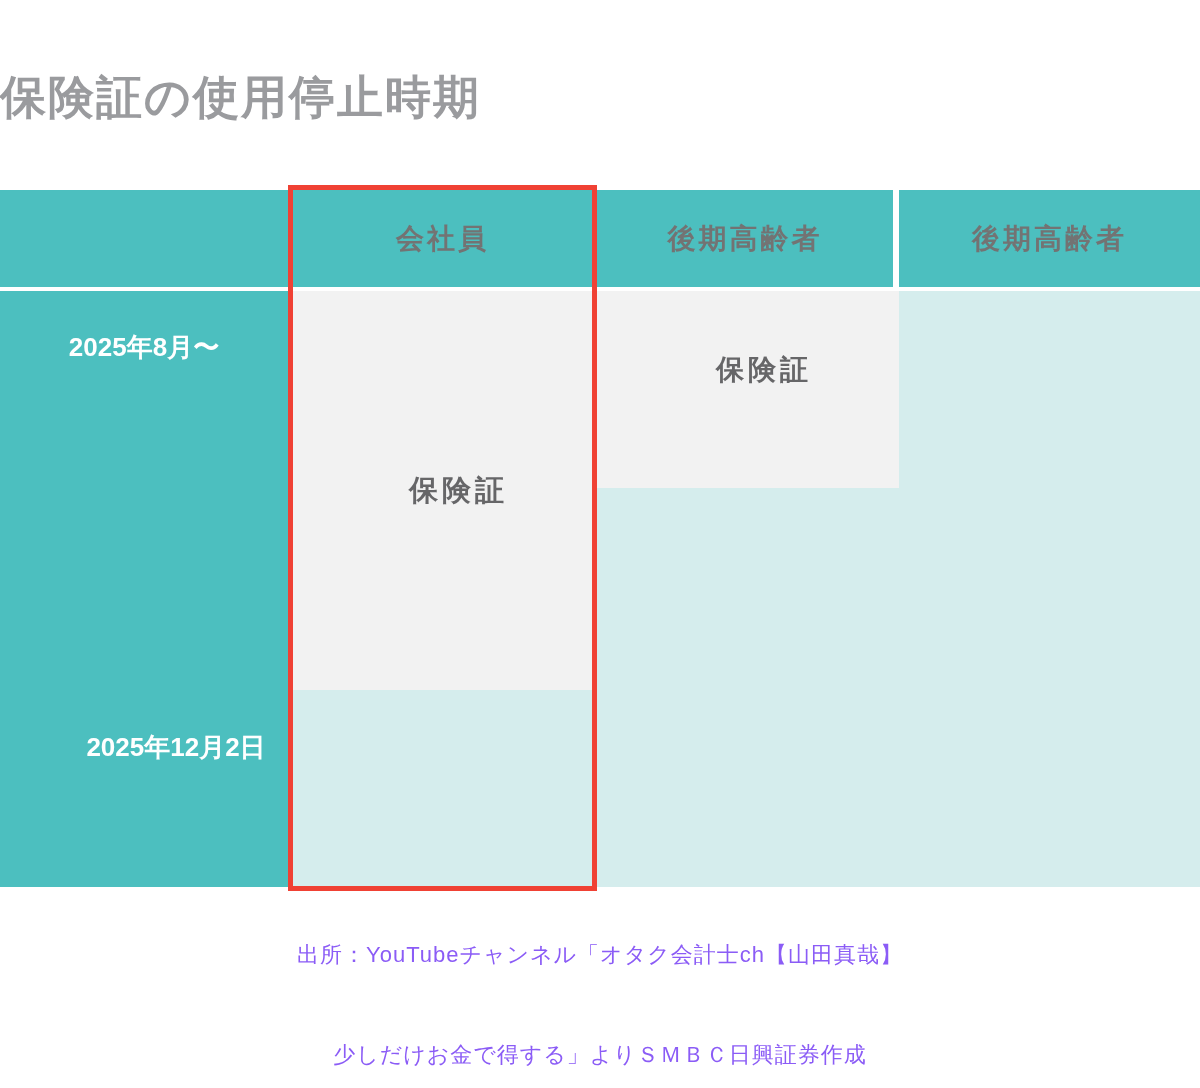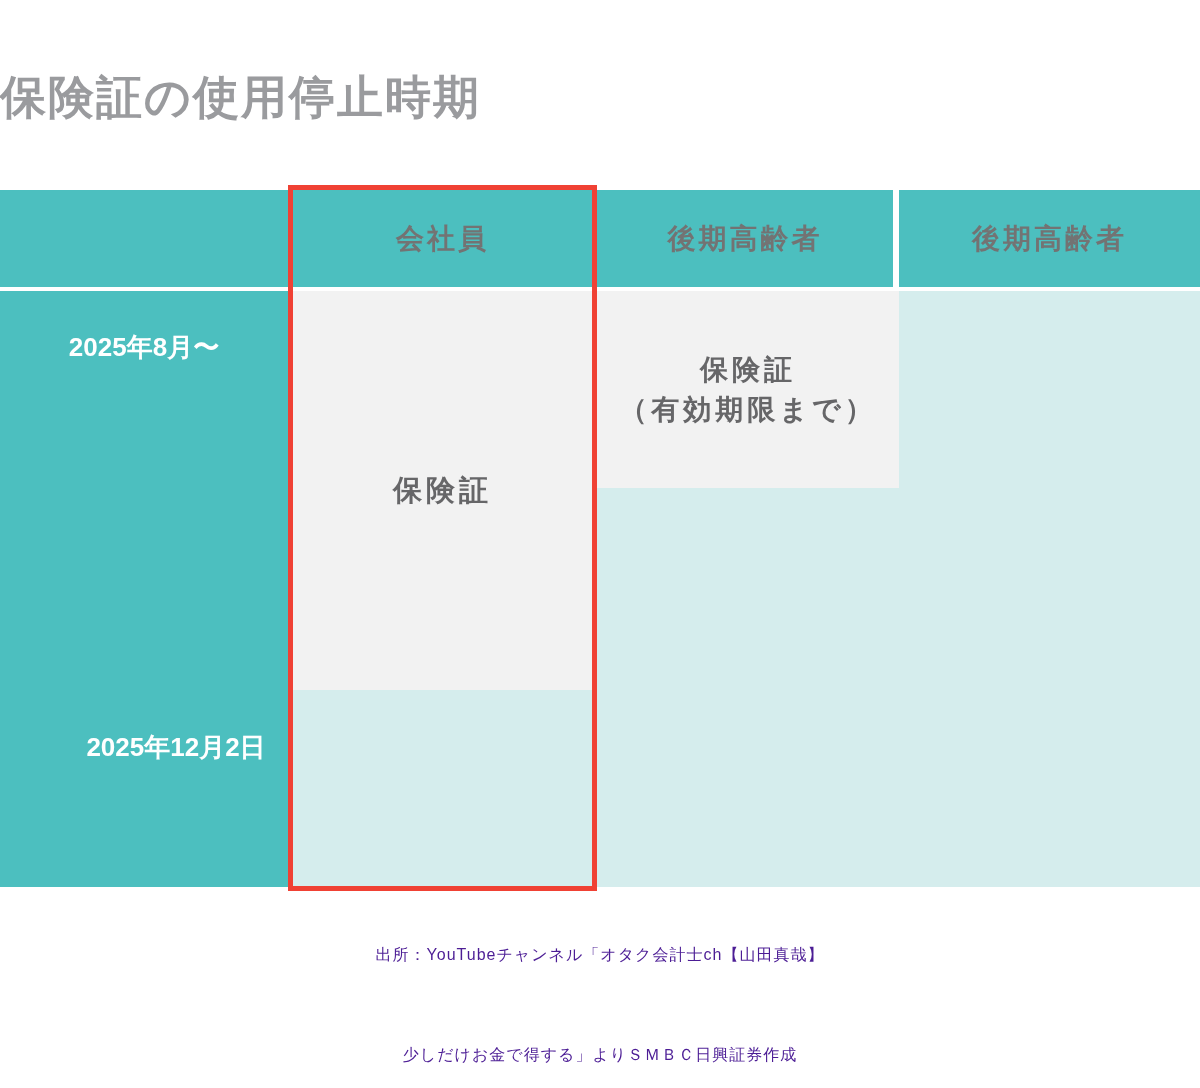--- a/index.html
+++ b/index.html
@@ -39,36 +39,36 @@
   .row-label{
     left:0;width:288px;text-align:center;color:#ffffff;
     font-size:26px;font-weight:700;line-height:40px;
   }
   #row-label-1{top:327px;}
   #row-label-2{top:727px;margin-left:32px;}
 
   
   .cell-text{
     text-align:center;color:#666668;font-size:29px;font-weight:700;
-    line-height:40px;letter-spacing:4px;
+    line-height:40px;letter-spacing:4px;padding-left:16px;
   }
   #kaishain-text{left:293px;width:299px;top:470px;}
   #kokuho-text{left:597px;width:302px;top:350px;font-size:28px;}
 
   
   #highlight-box{
     left:288px;top:185px;width:309px;height:706px;
     border:5px solid #F04134;box-sizing:border-box;
     background:transparent;z-index:5;
   }
 
   
   .source-line{
-    left:0;width:1200px;text-align:center;color:#4c1d95;
-    font-size:16px;line-height:42px;letter-spacing:1px;
+    left:0;width:1200px;text-align:center;color:#8b5cf6;
+    font-size:22px;line-height:42px;letter-spacing:1px;
   }
   #source-line-1{top:934px;}
   #source-line-2{top:986px;margin-top:48px;}
 </style>
 </head>
 <body>
 
 <div id="title" class="abs">保険証の使用停止時期</div>
 
 <div id="header-band" class="abs"></div>
@@ -83,19 +83,18 @@
 <div id="cell-kaishain-teal" class="abs"></div>
 <div id="cells-right-teal" class="abs"></div>
 <div id="cell-kokuho-gray" class="abs"></div>
 
 <div id="row-label-1" class="abs row-label">2025年8月〜</div>
 <div id="row-label-2" class="abs row-label">2025年12月2日</div>
 
 <div id="kaishain-text" class="abs cell-text">保険証</div>
 <div id="kokuho-text" class="abs cell-text">
   <div>保険証</div>
-  <div>（有効期限まで）</div>
 </div>
 
 <div id="highlight-box" class="abs"></div>
 
 <div id="source-line-1" class="abs source-line">出所：YouTubeチャンネル「オタク会計士ch【山田真哉】</div>
 <div id="source-line-2" class="abs source-line">少しだけお金で得する」よりＳＭＢＣ日興証券作成</div>
 
 </body></html>

